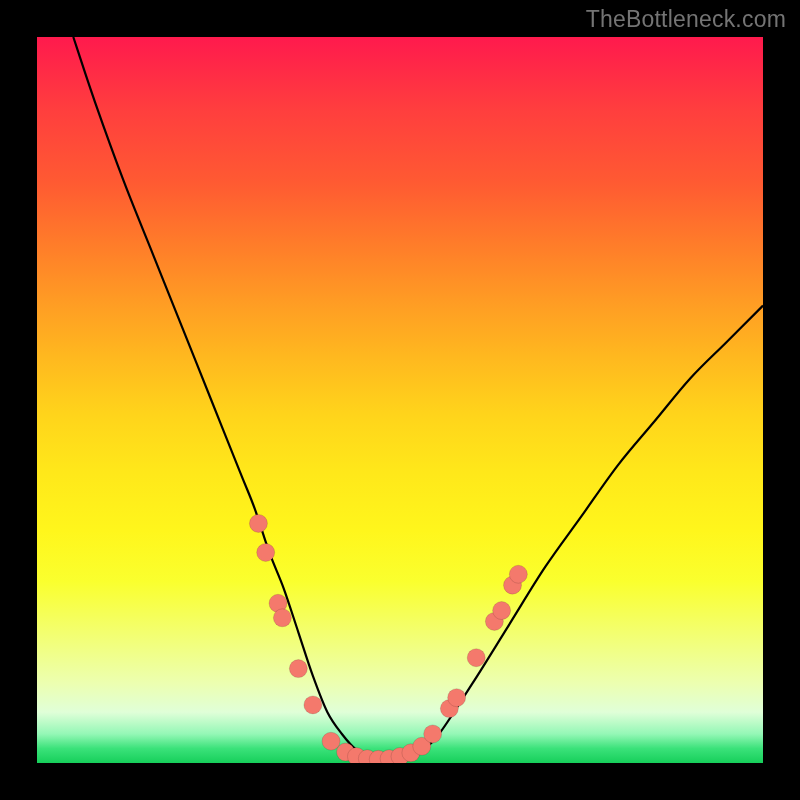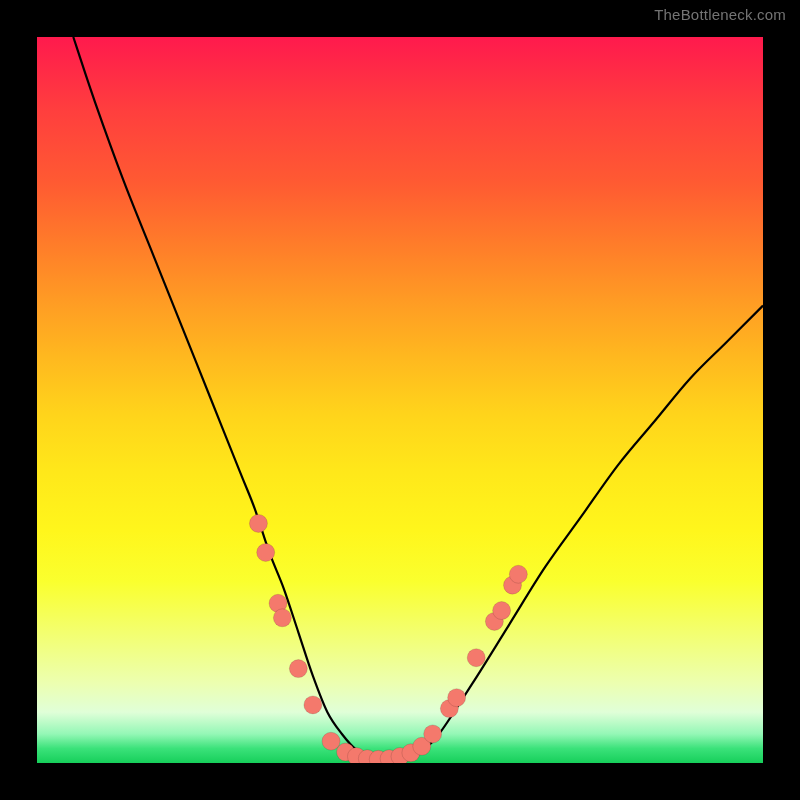--- a/index.html
+++ b/index.html
@@ -51,21 +51,21 @@
       #94f7b6 96%,
       #3be27a 98%,
       #16cf5a 100%
     );
   }
   .watermark {
     position: absolute;
     top: 6px;
     right: 14px;
     color: #747474;
-    font-size: 15px;
+    font-size: 23px;
     font-weight: 500;
     letter-spacing: 0.2px;
   }
   svg.curve {
     position: absolute;
     left: 0;
     top: 0;
     width: 726px;
     height: 726px;
     overflow: visible;

